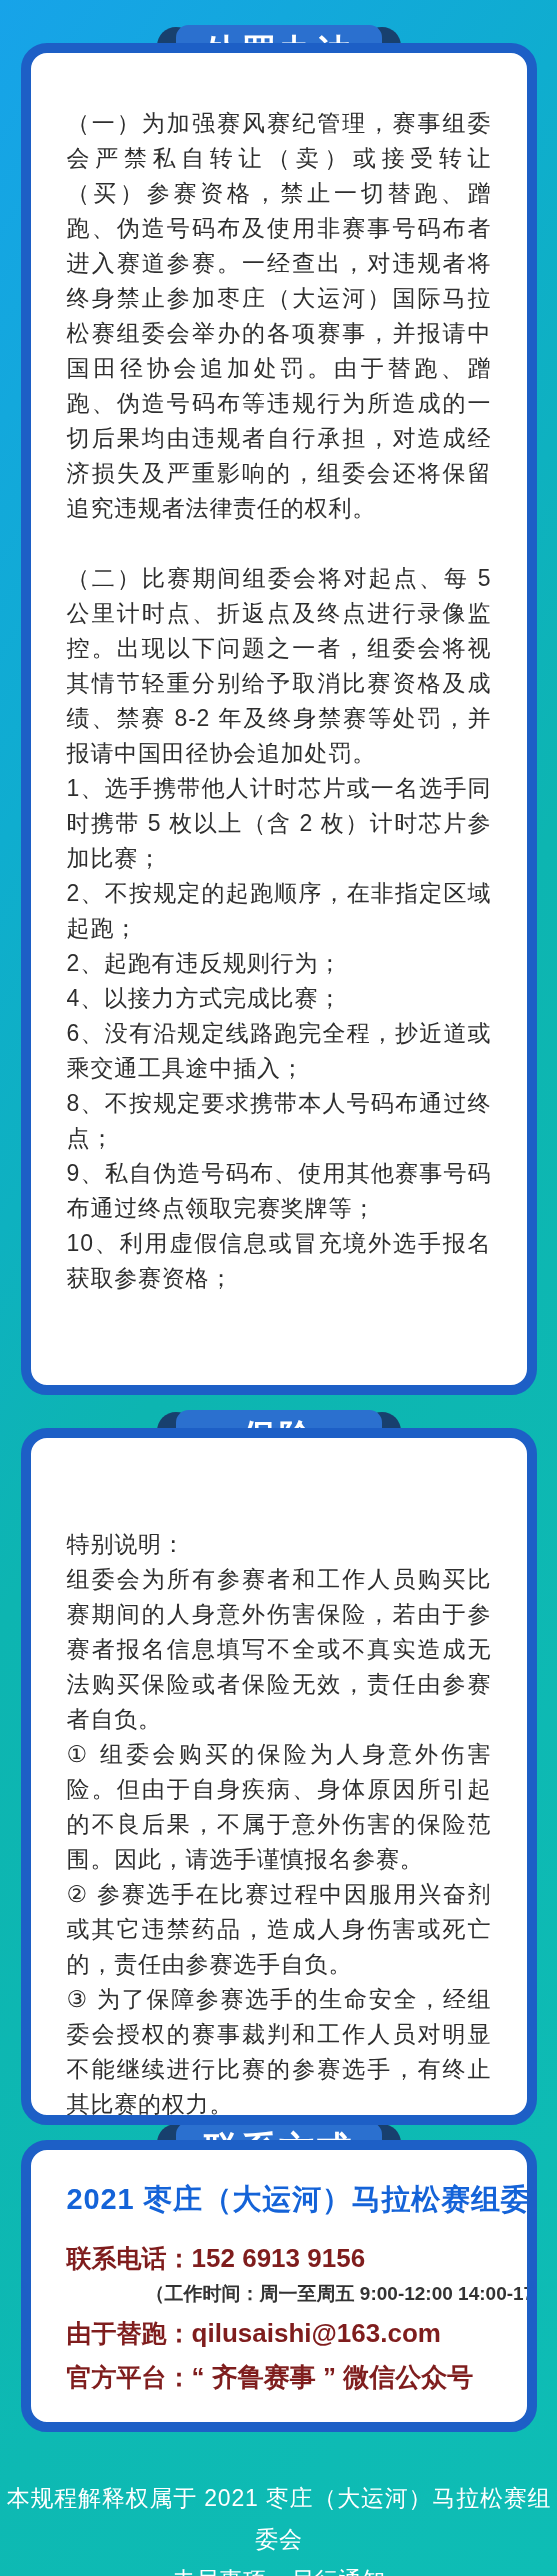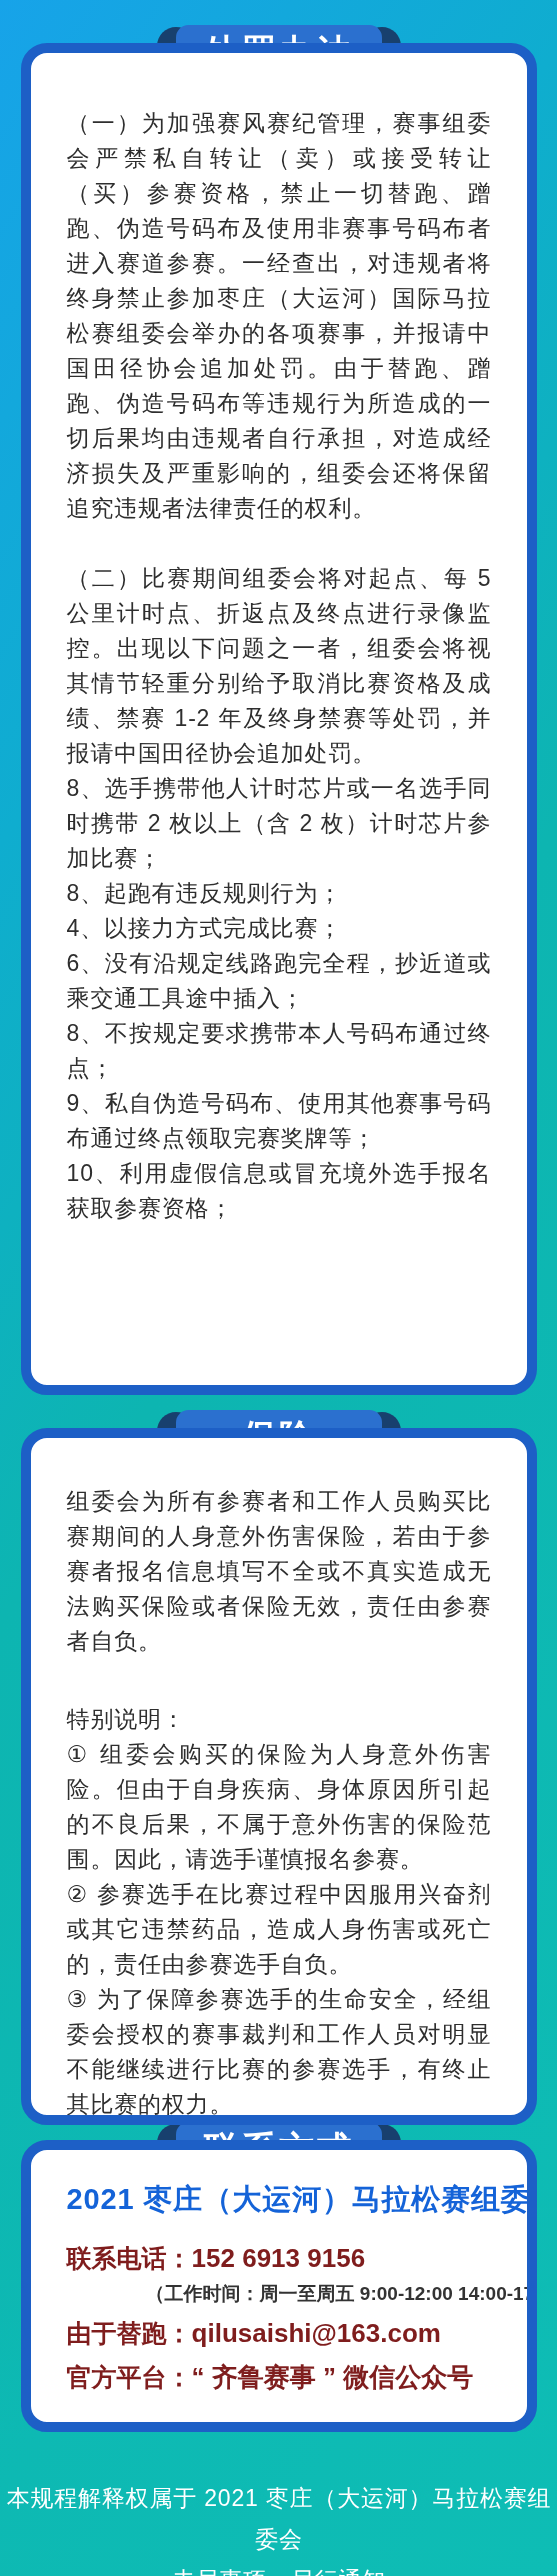--- a/index.html
+++ b/index.html
@@ -56,43 +56,44 @@
 </style>
 </head>
 <body>
 
 <div class="page">
 
   <div class="section" id="section-penalty">
     <div class="card" id="penalty-card">
       <div class="body-text">
         <p class="para">（一）为加强赛风赛纪管理，赛事组委会严禁私自转让（卖）或接受转让（买）参赛资格，禁止一切替跑、蹭跑、伪造号码布及使用非赛事号码布者进入赛道参赛。一经查出，对违规者将终身禁止参加枣庄（大运河）国际马拉松赛组委会举办的各项赛事，并报请中国田径协会追加处罚。由于替跑、蹭跑、伪造号码布等违规行为所造成的一切后果均由违规者自行承担，对造成经济损失及严重影响的，组委会还将保留追究违规者法律责任的权利。</p>
-        <p class="para-tight">（二）比赛期间组委会将对起点、每 5 公里计时点、折返点及终点进行录像监控。出现以下问题之一者，组委会将视其情节轻重分别给予取消比赛资格及成绩、禁赛 1-2 年及终身禁赛等处罚，并报请中国田径协会追加处罚。</p>
-        <div class="rule-item">8、选手携带他人计时芯片或一名选手同时携带 2 枚以上（含 2 枚）计时芯片参加比赛；</div>
-        <div class="rule-item">8、起跑有违反规则行为；</div>
+        <p class="para-tight">（二）比赛期间组委会将对起点、每 5 公里计时点、折返点及终点进行录像监控。出现以下问题之一者，组委会将视其情节轻重分别给予取消比赛资格及成绩、禁赛 8-2 年及终身禁赛等处罚，并报请中国田径协会追加处罚。</p>
+        <div class="rule-item">1、选手携带他人计时芯片或一名选手同时携带 5 枚以上（含 2 枚）计时芯片参加比赛；</div>
+        <div class="rule-item">2、不按规定的起跑顺序，在非指定区域起跑；</div>
+        <div class="rule-item">2、起跑有违反规则行为；</div>
         <div class="rule-item">4、以接力方式完成比赛；</div>
         <div class="rule-item">6、没有沿规定线路跑完全程，抄近道或乘交通工具途中插入；</div>
         <div class="rule-item">8、不按规定要求携带本人号码布通过终点；</div>
         <div class="rule-item">9、私自伪造号码布、使用其他赛事号码布通过终点领取完赛奖牌等；</div>
         <div class="rule-item">10、利用虚假信息或冒充境外选手报名获取参赛资格；</div>
 
       </div>
     </div>
     <div class="ribbon">
       <span class="ear ear-left"></span>
       <span class="ear ear-right"></span>
       <div class="ribbon-label">处罚办法</div>
     </div>
   </div>
 
   <div class="section" id="section-insurance">
     <div class="card" id="insurance-card">
       <div class="body-text">
+        <p class="para-tight special-title">特别说明：</p>
         <p class="para-tight">组委会为所有参赛者和工作人员购买比赛期间的人身意外伤害保险，若由于参赛者报名信息填写不全或不真实造成无法购买保险或者保险无效，责任由参赛者自负。</p>
-        <p class="para-tight special-title">特别说明：</p>
         <div class="rule-item">① 组委会购买的保险为人身意外伤害险。但由于自身疾病、身体原因所引起的不良后果，不属于意外伤害的保险范围。因此，请选手谨慎报名参赛。</div>
         <div class="rule-item">② 参赛选手在比赛过程中因服用兴奋剂或其它违禁药品，造成人身伤害或死亡的，责任由参赛选手自负。</div>
         <div class="rule-item">③ 为了保障参赛选手的生命安全，经组委会授权的赛事裁判和工作人员对明显不能继续进行比赛的参赛选手，有终止其比赛的权力。</div>
       </div>
     </div>
     <div class="ribbon">
       <span class="ear ear-left"></span>
       <span class="ear ear-right"></span>
       <div class="ribbon-label">保险</div>
     </div>

